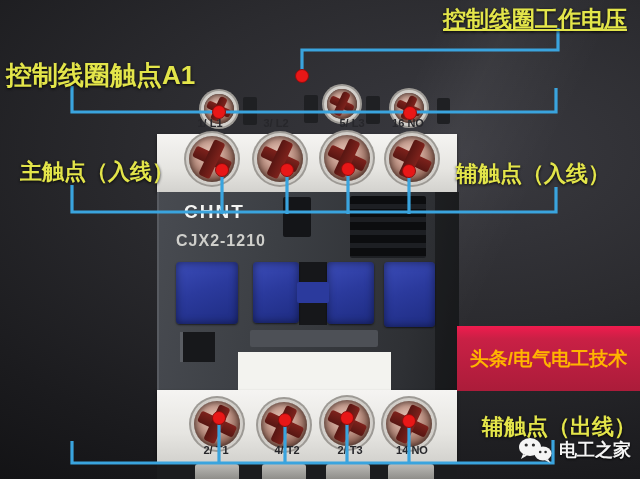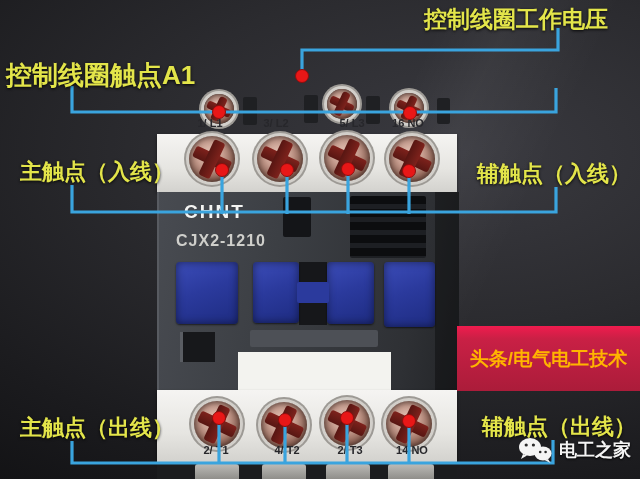--- a/index.html
+++ b/index.html
@@ -135,25 +135,24 @@
       <circle cx="287" cy="170" r="6.5"></circle>
       <circle cx="348" cy="169" r="6.5"></circle>
       <circle cx="409" cy="171" r="6.5"></circle>
       <circle cx="219" cy="418" r="6.5"></circle>
       <circle cx="285" cy="420" r="6.5"></circle>
       <circle cx="347" cy="418" r="6.5"></circle>
       <circle cx="409" cy="421" r="6.5"></circle>
     </g>
   </svg>
 
-  <div class="ann" style="left:424px;top:4px;font-size:23px;">控制线圈工作电压</div>
+  <div class="ann" style="left:443px;top:4px;font-size:23px;text-decoration:underline;">控制线圈工作电压</div>
   <div class="ann" style="left:6px;top:58px;font-size:26px;text-align:center;">控制线圈触点A1</div>
   <div class="ann" style="left:20px;top:157px;">主触点（入线）</div>
-  <div class="ann" style="left:477px;top:159px;text-align:center;">辅触点（入线）</div>
-  <div class="ann" style="left:20px;top:413px;">主触点（出线）</div>
+  <div class="ann" style="left:456px;top:159px;text-align:center;">辅触点（入线）</div>
   <div class="ann" style="left:482px;top:412px;">辅触点（出线）</div>
 
   <div class="banner">
     <span>头条/电气电工技术</span>
   </div>
 
   <div class="wm">
     <svg width="36" height="28" viewBox="0 0 36 28">
       <ellipse cx="13" cy="11" rx="11" ry="9" fill="#f5f5f5"></ellipse>
       <path d="M6,18 L4,23 L10,19.5 Z" fill="#f5f5f5"></path>

